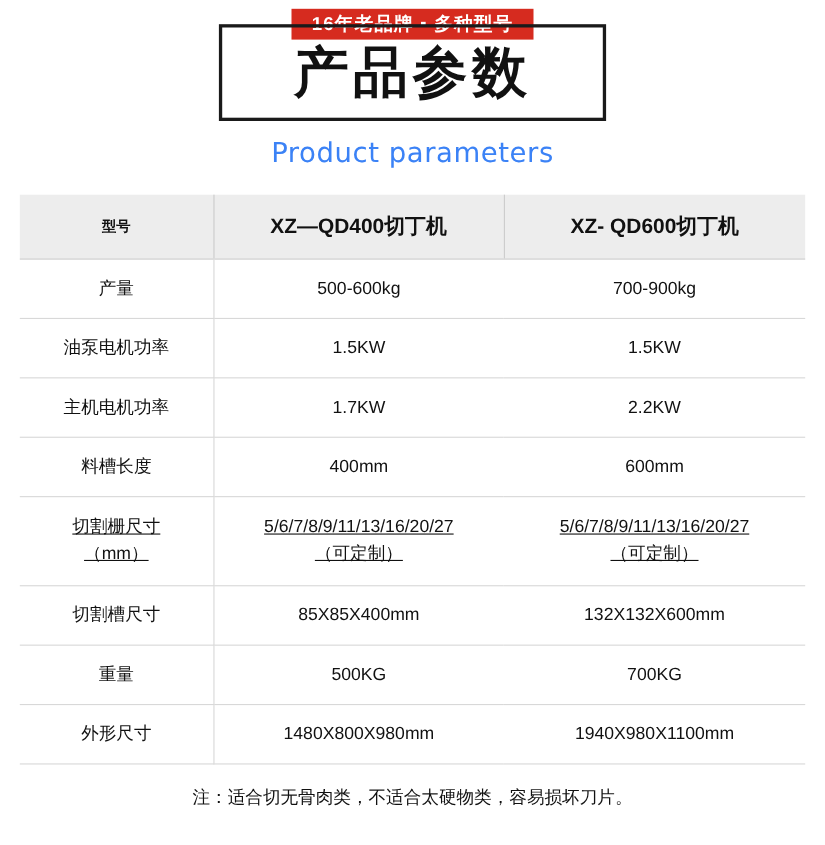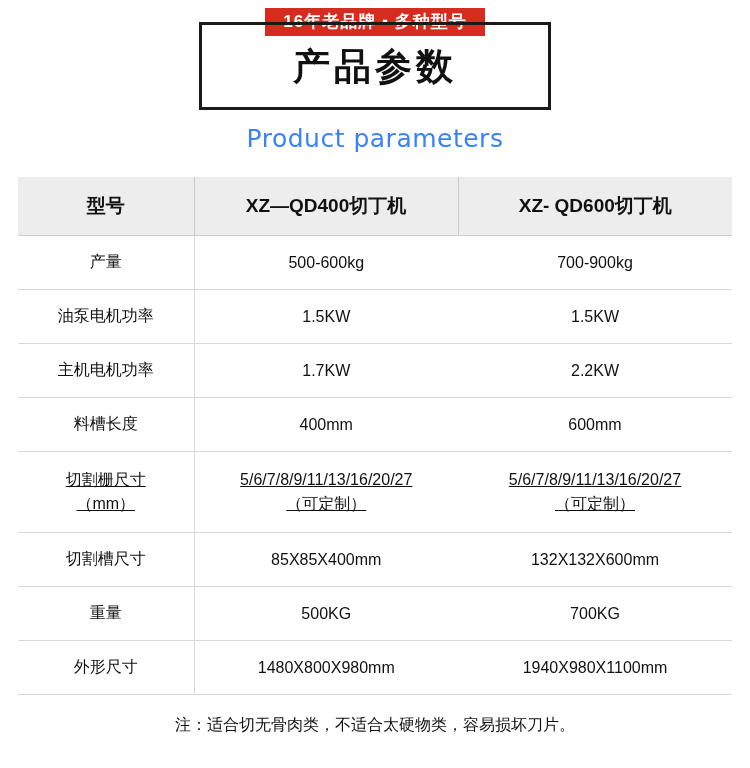--- a/index.html
+++ b/index.html
@@ -43,21 +43,21 @@
   .title-box {
     margin-top: -14px;
     border: 3px solid #1a1a1a;
     width: 352px;
     height: 88px;
     display: flex;
     align-items: center;
     justify-content: center;
   }
   .title-main {
-    font-size: 37px;
+    font-size: 50px;
     font-weight: bold;
     letter-spacing: 4px;
     line-height: 1;
     color: #111;
   }
   .title-sub {
     margin-top: 14px;
     font-size: 25px;
     color: #3b82f6;
     letter-spacing: 0.5px;
@@ -85,21 +85,21 @@
     padding: 16px 4px;
     border-bottom: 1px solid #d8d8d8;
   }
   table.spec thead th {
     background: #ededed;
     font-size: 19px;
     font-weight: bold;
     padding: 16px 4px;
     border-bottom: 1px solid #cfcfcf;
   }
-  table.spec thead th.head-label { font-size: 19px; margin-top: 20px; }
+  table.spec thead th.head-label { font-size: 13px; margin-top: 20px; }
   table.spec thead tr th + th {
     border-left: 1px solid #c9c9c9;
   }
   table.spec tbody td:first-child {
     font-weight: normal;
     border-right: 1px solid #d8d8d8;
   }
   table.spec tbody tr:last-child td {
     border-bottom: 1px solid #d8d8d8;
   }

